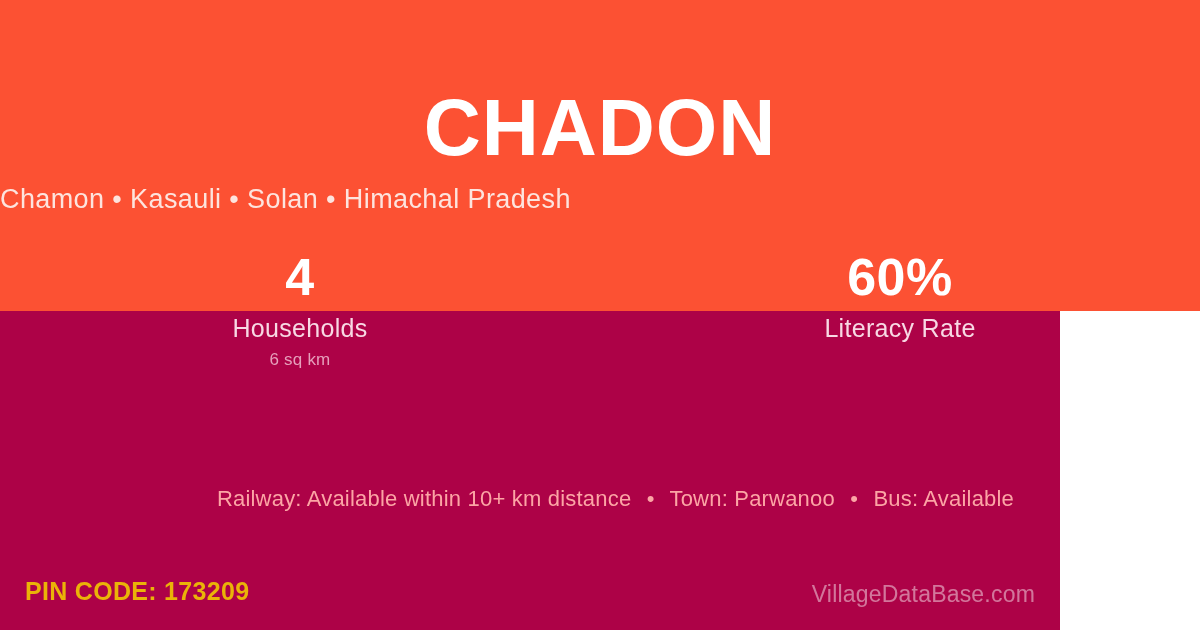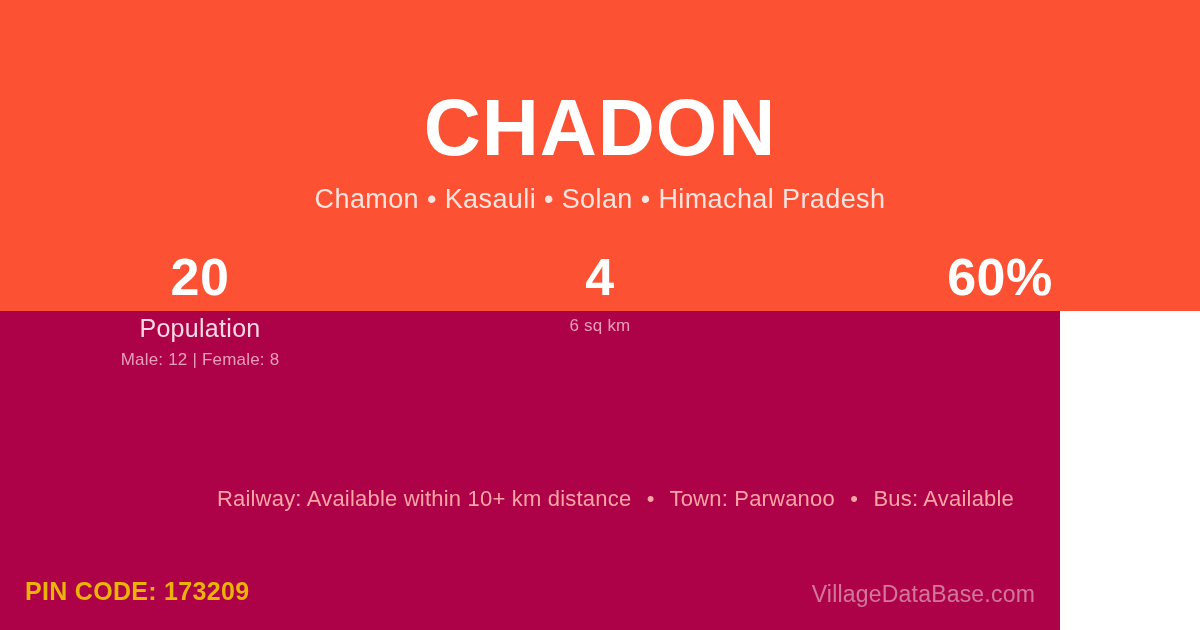--- a/index.html
+++ b/index.html
@@ -29,21 +29,21 @@
     font-size:79px;
     font-weight:bold;
     letter-spacing:1px;
     line-height:95px;
     white-space:nowrap;
   }
   .village-subtitle {
     position:absolute;
     left:0; top:183px;
     width:1200px;
-    text-align:center;
+    text-align:left;
     color:#FDE4DE;
     font-size:27px;
     font-weight:400;
     letter-spacing:0.4px;
     line-height:33px;
     white-space:nowrap;
   }
   
   .stats-row {
     position:absolute;
@@ -118,33 +118,30 @@
 <div class="card">
 
   <div class="top-band"></div>
 
   <div class="village-title">CHADON</div>
 
   <div class="village-subtitle">Chamon  •  Kasauli  •  Solan  •  Himachal Pradesh</div>
 
   <div class="stats-row">
 
-    <div class="stat">
-      <div class="stat-value">20</div>
-      <div class="stat-label">Population</div>
-      <div class="stat-sub">Male: 12 | Female: 8</div>
-    </div>
 
     <div class="stat">
       <div class="stat-value">4</div>
+      <div class="stat-label">Households</div>
       <div class="stat-sub">6 sq km</div>
     </div>
 
     <div class="stat">
       <div class="stat-value">60%</div>
+      <div class="stat-label">Literacy Rate</div>
     </div>
 
   </div>
 
   <div class="transport">
     <span>Railway: Available within 10+ km distance</span>
     <span class="sep">•</span>
     <span>Town: Parwanoo</span>
     <span class="sep">•</span>
     <span>Bus: Available</span>

